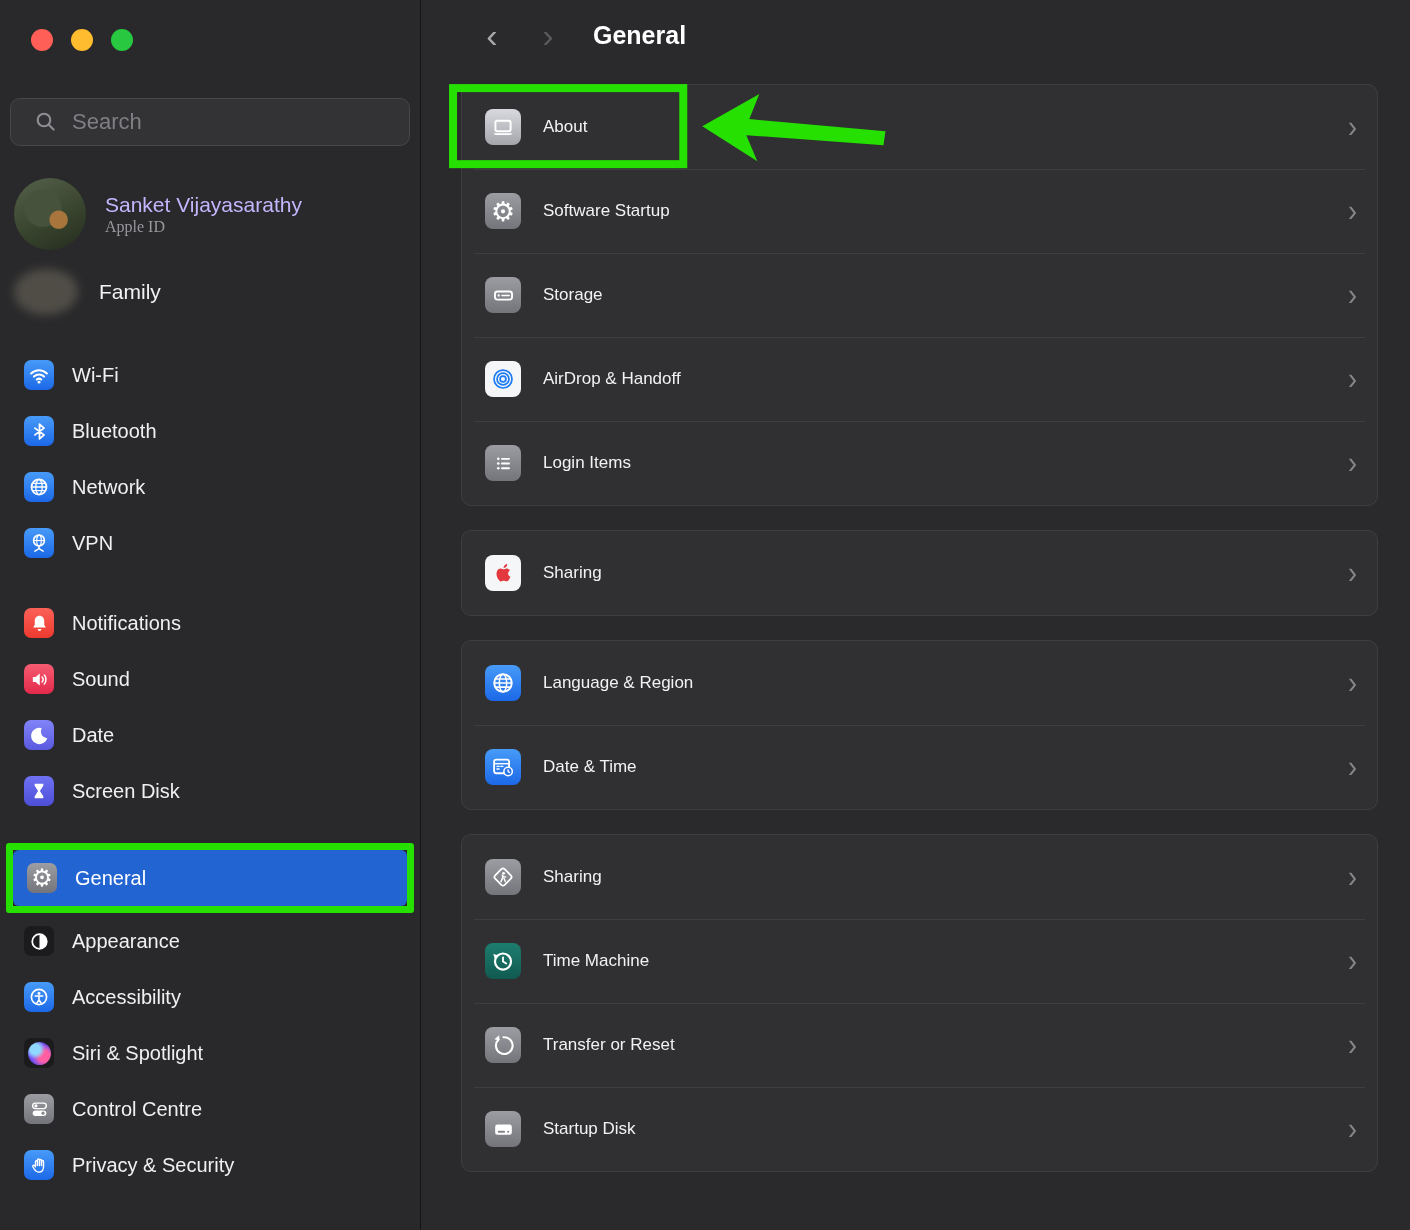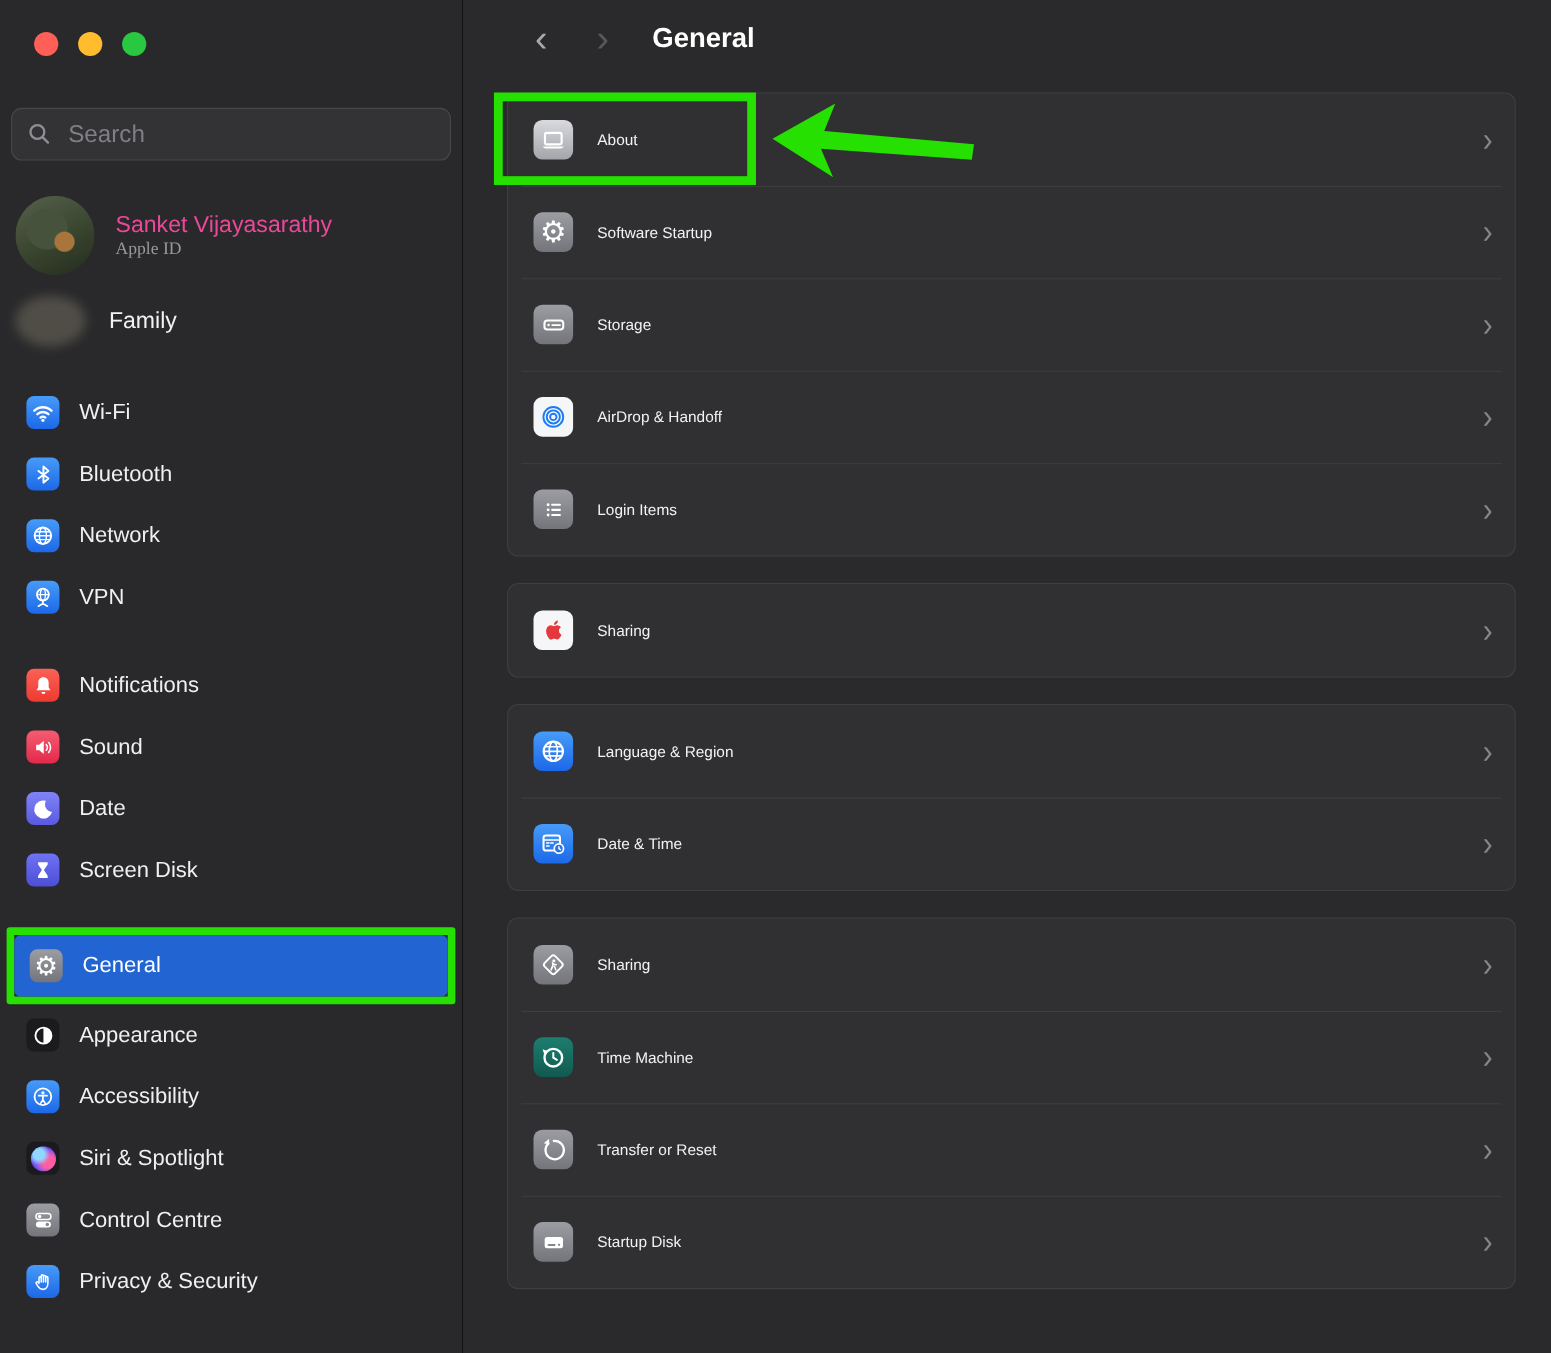--- a/index.html
+++ b/index.html
@@ -28,37 +28,37 @@
     background:#29292b;
     border-right:1px solid #141415;
     padding:0 10px;
     position:relative;
   }
   .traffic{display:flex;gap:18px;padding:29px 0 0 21px;}
   .tl-dot{width:22px;height:22px;border-radius:50%;}
   .search{
     margin-top:47px;height:48px;
     background:#333336;border:1px solid #47474a;border-radius:10px;
-    display:flex;align-items:center;gap:12px;padding:0 13px;
+    display:flex;align-items:center;gap:12px;padding:0 23px;
   }
   .search input{
     background:transparent;border:none;outline:none;
     color:#d8d8da;font-size:22px;width:100%;
     font-family:"Liberation Sans", sans-serif;
   }
   .search input::placeholder{color:#7f7f84;}
   .profile{display:flex;align-items:center;gap:19px;margin:32px 0 0 4px;}
   .avatar{
     width:72px;height:72px;border-radius:50%;flex:0 0 auto;
     background:
       radial-gradient(circle at 62% 58%, #a8763c 0 14%, rgba(0,0,0,0) 16%),
       radial-gradient(circle at 40% 42%, #46523b 0 30%, rgba(0,0,0,0) 32%),
       linear-gradient(155deg,#55614a 0%,#39452f 55%,#242c1e 100%);
   }
-  .profile-name{font-size:21px;color:#ec4899;line-height:1.25;}
+  .profile-name{font-size:21px;color:#c4b5fd;line-height:1.25;}
   .profile-sub{font-size:16px;color:var(--sub);margin-top:0;font-family:Liberation Serif, serif;}
   .family{display:flex;align-items:center;gap:21px;margin:13px 0 0 4px;height:58px;}
   .family-avatar{
     width:64px;height:46px;border-radius:50% 48% 52% 50%;
     background:#57544c;filter:blur(5px);opacity:.85;flex:0 0 auto;
   }
   .family-label{font-size:21px;}
 
   .nav{margin-top:26px;}
   .nav-gap{height:24px;}
@@ -113,21 +113,21 @@
     height:84px;padding:0 20px 0 23px;
   }
   .row + .row::before{
     content:"";position:absolute;left:12px;right:12px;top:0;height:1px;
     background:var(--hairline);
   }
   .row-icon{
     width:36px;height:36px;border-radius:8px;flex:0 0 auto;
     display:flex;align-items:center;justify-content:center;
   }
-  .row-label{font-size:14px;color:var(--txt);}
+  .row-label{font-size:17px;color:var(--txt);}
   .row-chev{margin-left:auto;color:#86868a;font-size:27px;line-height:1;transform:scaleY(1.15);}
 
   .overlay{position:absolute;inset:0;pointer-events:none;z-index:6;}
   .gear-glyph{color:#fff;font-family:"DejaVu Sans", sans-serif;line-height:1;}
 </style>
 </head>
 <body>
 
 <div class="window">
 

